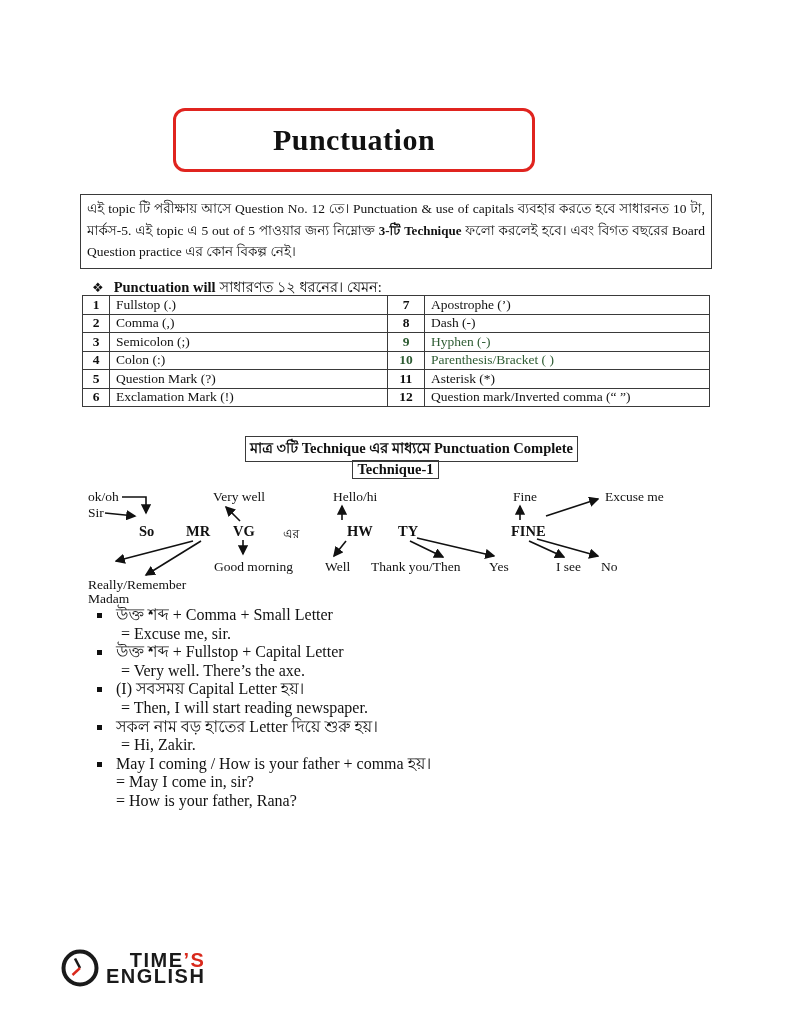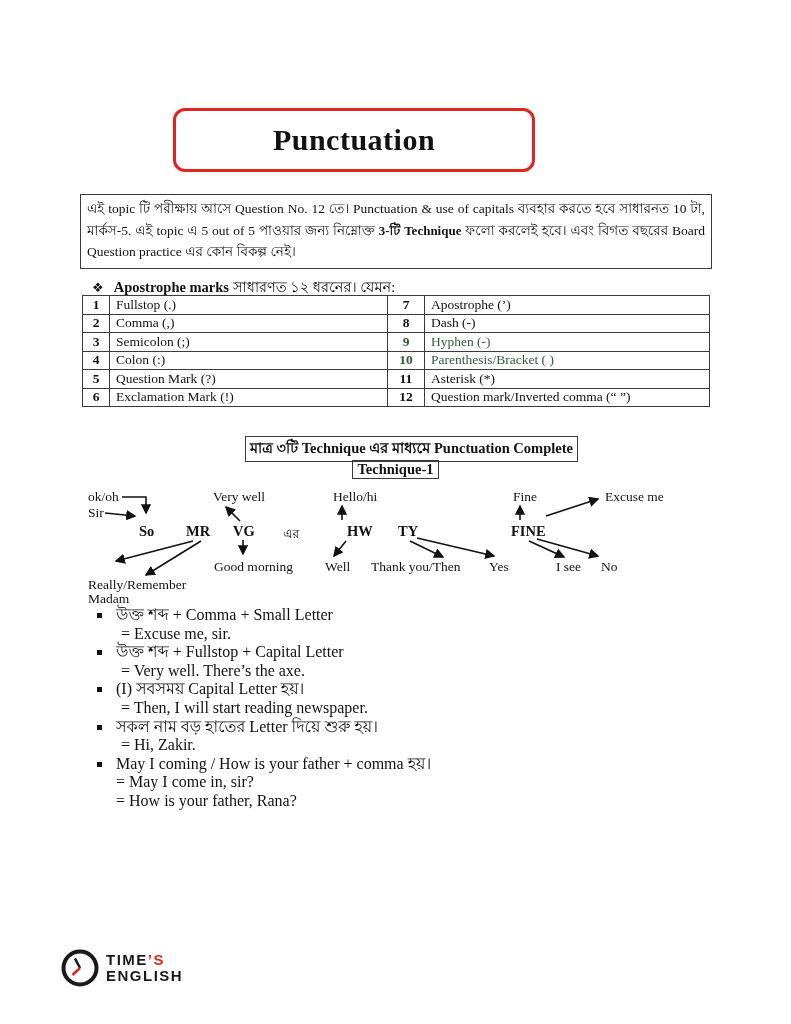--- a/index.html
+++ b/index.html
@@ -45,38 +45,38 @@
   .diagram .key { font-weight:bold; font-size:14.5px; }
   .diagram svg { position:absolute; left:0; top:0; width:633px; height:118px; }
   
   .rules { position:absolute; left:95px; top:606px; width:610px; font-size:16px; line-height:18.6px; }
   .rule-head { position:relative; padding-left:21px; }
   .sq { position:absolute; left:2px; top:7px; width:5px; height:5px; background:#111; }
   .rule-sub { padding-left:26px; }
   .rule-sub.less { padding-left:21px; }
   
   .logo { position:absolute; left:60px; top:948px; display:flex; align-items:center; }
-  .logo-text { margin-left:6px; font-family:"Liberation Sans", sans-serif; font-weight:bold; font-size:15px; line-height:16px; letter-spacing:1.5px; color:#1a1a1a; }
+  .logo-text { margin-left:6px; font-family:"Liberation Sans", sans-serif; font-weight:bold; font-size:20px; line-height:16px; letter-spacing:1.5px; color:#1a1a1a;text-align:right; }
   .logo-text .red { color:#d9291c; }
 </style>
 </head>
 <body>
 
 <div class="page">
 
   <div class="title-box">
     <h1>Punctuation</h1>
   </div>
 
   <div class="intro-box">
     <span>এই topic টি পরীক্ষায় আসে Question No. 12 তে। Punctuation &amp; use of capitals ব্যবহার করতে হবে সাধারনত 10 টা, মার্কস-5. এই topic এ 5 out of 5 পাওয়ার জন্য নিম্নোক্ত </span><b>3-টি Technique</b><span> ফলো করলেই হবে। এবং বিগত বছরের Board Question practice এর কোন বিকল্প নেই।</span>
   </div>
 
   <div class="marks-heading">
-    <span class="diamond">❖</span><b>Apostrophe marks</b><span>সাধারণত ১২ ধরনের। যেমন:</span>
+    <span class="diamond">❖</span><b>Punctuation will</b><span>সাধারণত ১২ ধরনের। যেমন:</span>
   </div>
 
   <table class="marks">
     <tbody>
       <tr>
         <td class="no">1</td>
         <td class="t1">Fullstop (.)</td>
         <td class="no no2">7</td>
         <td>Apostrophe (’)</td>
       </tr>

